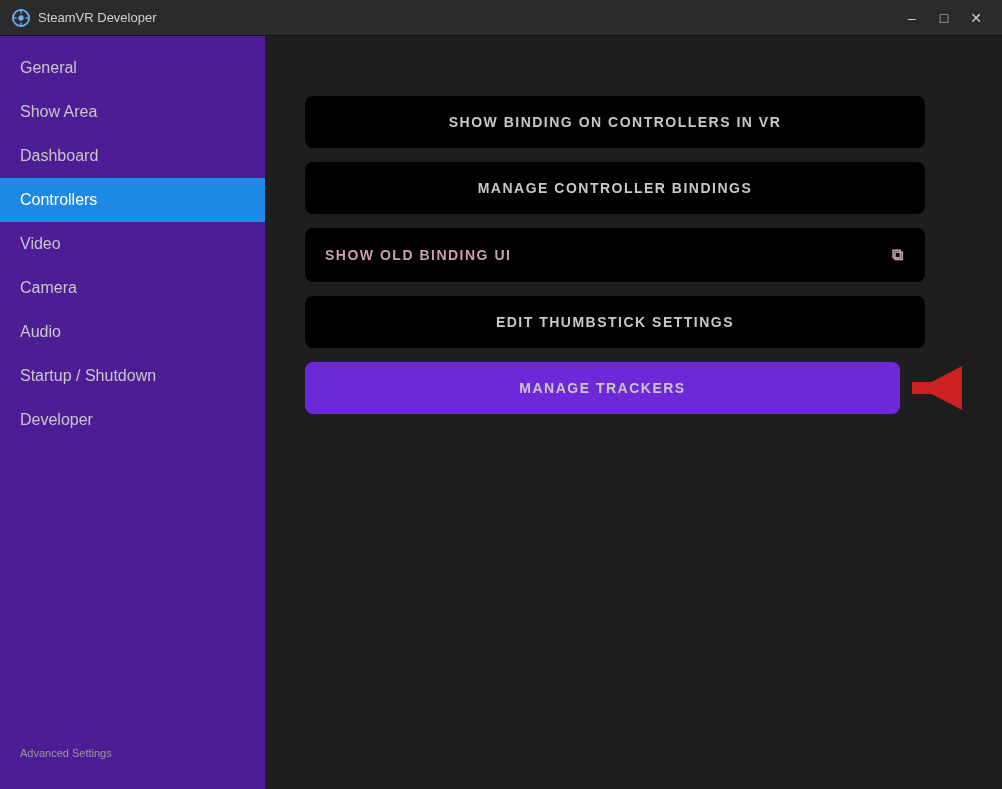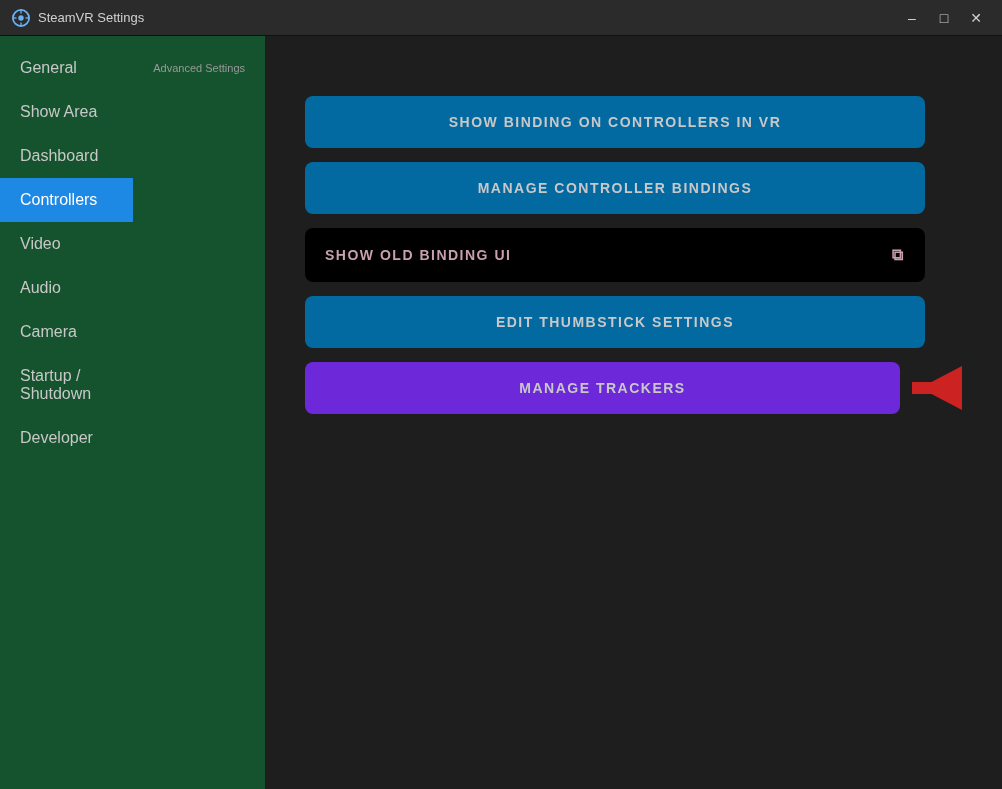--- a/index.html
+++ b/index.html
@@ -55,23 +55,23 @@
 
     
     .app-body {
       display: flex;
       height: calc(789px - 36px);
     }
 
     
     .sidebar {
       width: 265px;
-      background: #14532d;
-      display: flex;
-      flex-direction: row;
+      background: #4c1d95;
+      display: flex;
+      flex-direction: column;
       padding-top: 10px;
       flex-shrink: 0;
     }
     .sidebar-nav {
       flex: 1;
     }
     .sidebar-item {
       padding: 13px 20px;
       font-size: 16px;
       color: #c8c8c8;
@@ -126,21 +126,21 @@
     .action-btn {
       width: 100%;
       max-width: 620px;
       padding: 18px 20px;
       border: none;
       border-radius: 8px;
       font-size: 14px;
       font-weight: 600;
       letter-spacing: 1.5px;
       cursor: pointer;
-      background: #0369a1;
+      background: #000000;
       color: #c8c8c8;
       text-transform: uppercase;
       transition: background 0.15s;
       display: flex;
       align-items: center;
       justify-content: center;
       position: relative;
     }
     .action-btn.old-binding {
       background: #000000;
@@ -174,40 +174,40 @@
 <div class="title-bar">
   <div class="title-bar-left">
     <svg class="title-bar-icon" viewBox="0 0 20 20" fill="none">
       <circle cx="10" cy="10" r="9" stroke="#6ab0f5" stroke-width="2" fill="none"></circle>
       <circle cx="10" cy="10" r="3" fill="#6ab0f5"></circle>
       <line x1="10" y1="1" x2="10" y2="5" stroke="#6ab0f5" stroke-width="1.5"></line>
       <line x1="10" y1="15" x2="10" y2="19" stroke="#6ab0f5" stroke-width="1.5"></line>
       <line x1="1" y1="10" x2="5" y2="10" stroke="#6ab0f5" stroke-width="1.5"></line>
       <line x1="15" y1="10" x2="19" y2="10" stroke="#6ab0f5" stroke-width="1.5"></line>
     </svg>
-    <span class="title-bar-title">SteamVR Settings</span>
+    <span class="title-bar-title">SteamVR Developer</span>
   </div>
   <div class="title-bar-controls">
     <button class="title-btn">–</button>
     <button class="title-btn">□</button>
     <button class="title-btn close">✕</button>
   </div>
 </div>
 
 <div class="app-body">
 
   <div class="sidebar">
     <nav class="sidebar-nav">
       <div class="sidebar-item">General</div>
       <div class="sidebar-item">Show Area</div>
       <div class="sidebar-item">Dashboard</div>
       <div class="sidebar-item active">Controllers</div>
       <div class="sidebar-item">Video</div>
+      <div class="sidebar-item">Camera</div>
       <div class="sidebar-item">Audio</div>
-      <div class="sidebar-item">Camera</div>
       <div class="sidebar-item">Startup / Shutdown</div>
       <div class="sidebar-item">Developer</div>
     </nav>
     <div class="sidebar-footer">
       <div class="advanced-label">Advanced Settings</div>
     </div>
   </div>
 
   <div class="main-content">
 

